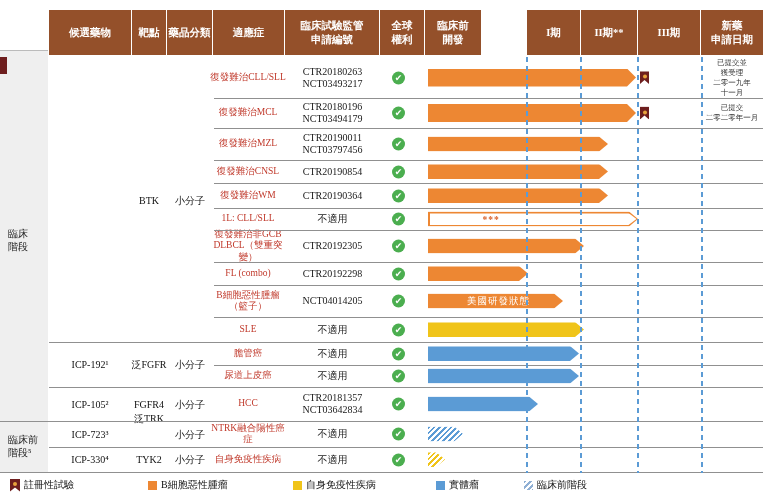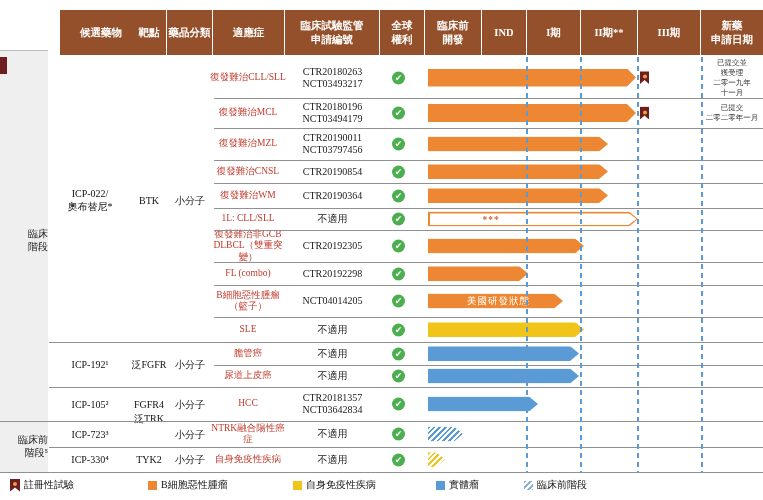--- a/index.html
+++ b/index.html
@@ -8,21 +8,21 @@
   }
   html,body{margin:0;padding:0;background:#fff;}
   #stage{position:relative;width:763px;height:500px;background:#fff;overflow:hidden;
          font-family:"Liberation Serif","DejaVu Serif",serif;color:#111;}
   
   .hcell{position:absolute;top:10px;height:45px;background:var(--brown);color:#fff;
          display:flex;align-items:center;justify-content:center;text-align:center;
          font-weight:bold;font-size:10.5px;line-height:1.25;white-space:pre-line;z-index:40;}
   
   .stagecol{position:absolute;left:0;top:50px;width:48px;height:422px;background:#EFEFEF;border-top:1px solid #bbb;}
-  .stagelabel{position:absolute;left:0;width:48px;text-align:right;font-size:10px;line-height:1.3;white-space:pre-line;color:#222;}
+  .stagelabel{position:absolute;left:8px;width:48px;text-align:left;font-size:10px;line-height:1.3;white-space:pre-line;color:#222;}
   
   .dcell{position:absolute;text-align:center;font-size:10px;line-height:1.3;white-space:pre-line;color:#111;}
   
   .row{position:absolute;left:0;width:763px;}
   .ind{position:absolute;left:209px;width:78px;top:50%;transform:translateY(-50%);
        text-align:center;color:var(--red);font-size:9.5px;line-height:1.2;white-space:pre-line;}
   .reg{position:absolute;left:286px;width:93px;top:50%;transform:translateY(-50%);
        text-align:center;font-size:10px;line-height:1.2;white-space:pre-line;color:#1a1a1a;}
   .check{position:absolute;left:392px;top:50%;transform:translateY(-50%);width:13px;height:13px;
          border-radius:50%;background:#4BAE4F;color:#fff;font-size:9px;line-height:13px;
@@ -61,46 +61,43 @@
   .sq.hatch{background:repeating-linear-gradient(135deg,#8FAFD4 0 2px,#fff 2px 4px);}
   .lribbon{width:10px;height:13px;background:var(--maroon);position:relative;
        clip-path:polygon(0 0,100% 0,100% 100%,50% 70%,0 100%);}
   .lribbon i{position:absolute;left:3px;top:3.5px;width:4px;height:4px;background:#E8A33D;border-radius:50%;}
 </style>
 </head>
 <body>
 
 <div id="stage">
 
-  <div class="hcell" style="left:60px;width:82px">候選藥物</div>
+  <div class="hcell" style="left:49px;width:82px">候選藥物</div>
   <div class="hcell" style="left:167px;width:45px">藥品分類</div>
   <div class="hcell" style="left:132px;width:34px">靶點</div>
   <div class="hcell" style="left:213px;width:71px">適應症</div>
   <div class="hcell" style="left:380px;width:44px">全球
 權利</div>
   <div class="hcell" style="left:285px;width:94px">臨床試驗監管
 申請編號</div>
   <div class="hcell" style="left:425px;width:56px">臨床前
 開發</div>
-  <div class="hcell" style="left:482px;width:44px">IND</div>
   <div class="hcell" style="left:527px;width:53px">I期</div>
   <div class="hcell" style="left:581px;width:56px">II期**</div>
   <div class="hcell" style="left:638px;width:62px">III期</div>
   <div class="hcell" style="left:701px;width:62px">新藥
 申請日期</div>
 
   <div class="stagecol"></div>
   <div class="stagelabel" style="top:227px">臨床
 階段</div>
   <div class="stagelabel" style="top:433px">臨床前
 階段⁵</div>
   <div class="marginribbon"></div>
 
-  <div class="dcell" style="left:49px;width:82px;top:187px">ICP-022/
-奧布替尼*</div>
   <div class="dcell" style="left:131px;width:36px;top:194px">BTK</div>
   <div class="dcell" style="left:167px;width:46px;top:194px">小分子</div>
 
   <div class="dcell" style="left:49px;width:82px;top:358px">ICP-192¹</div>
   <div class="dcell" style="left:131px;width:36px;top:358px">泛FGFR</div>
   <div class="dcell" style="left:167px;width:46px;top:358px">小分子</div>
 
   <div class="dcell" style="left:49px;width:82px;top:398px">ICP-105²</div>
   <div class="dcell" style="left:131px;width:36px;top:398px">FGFR4</div>
   <div class="dcell" style="left:167px;width:46px;top:398px">小分子</div>

